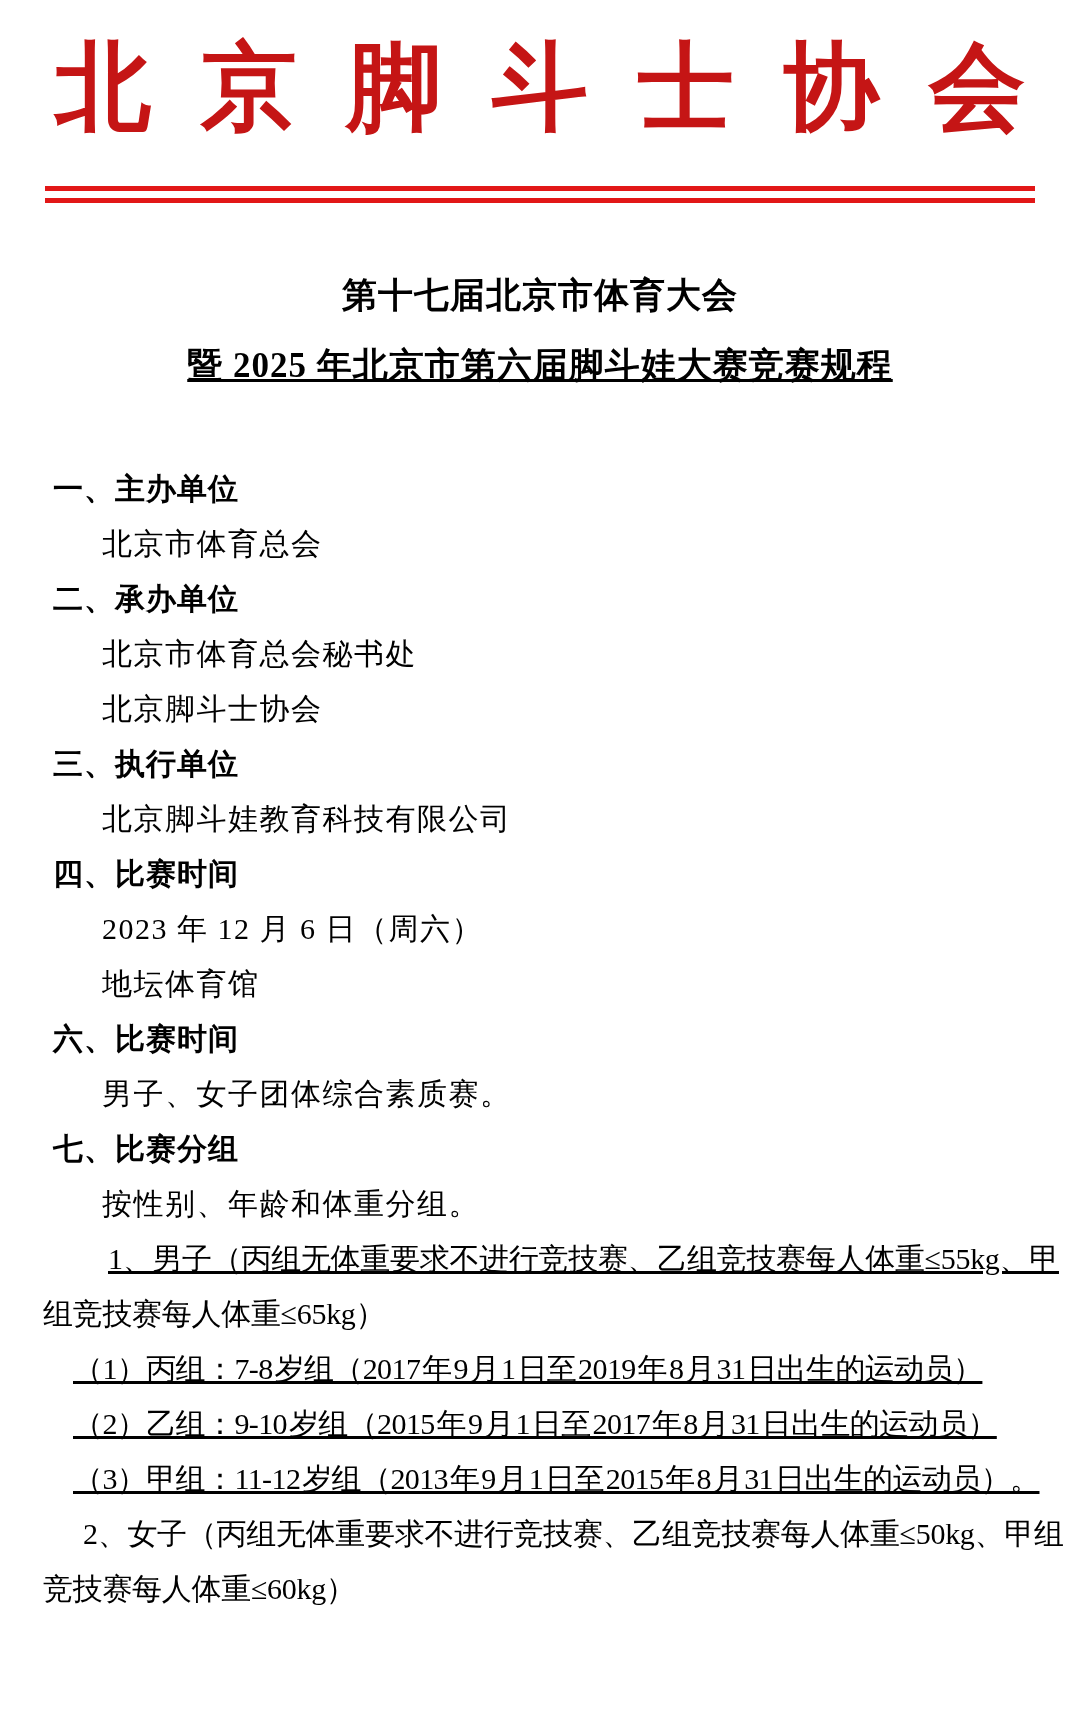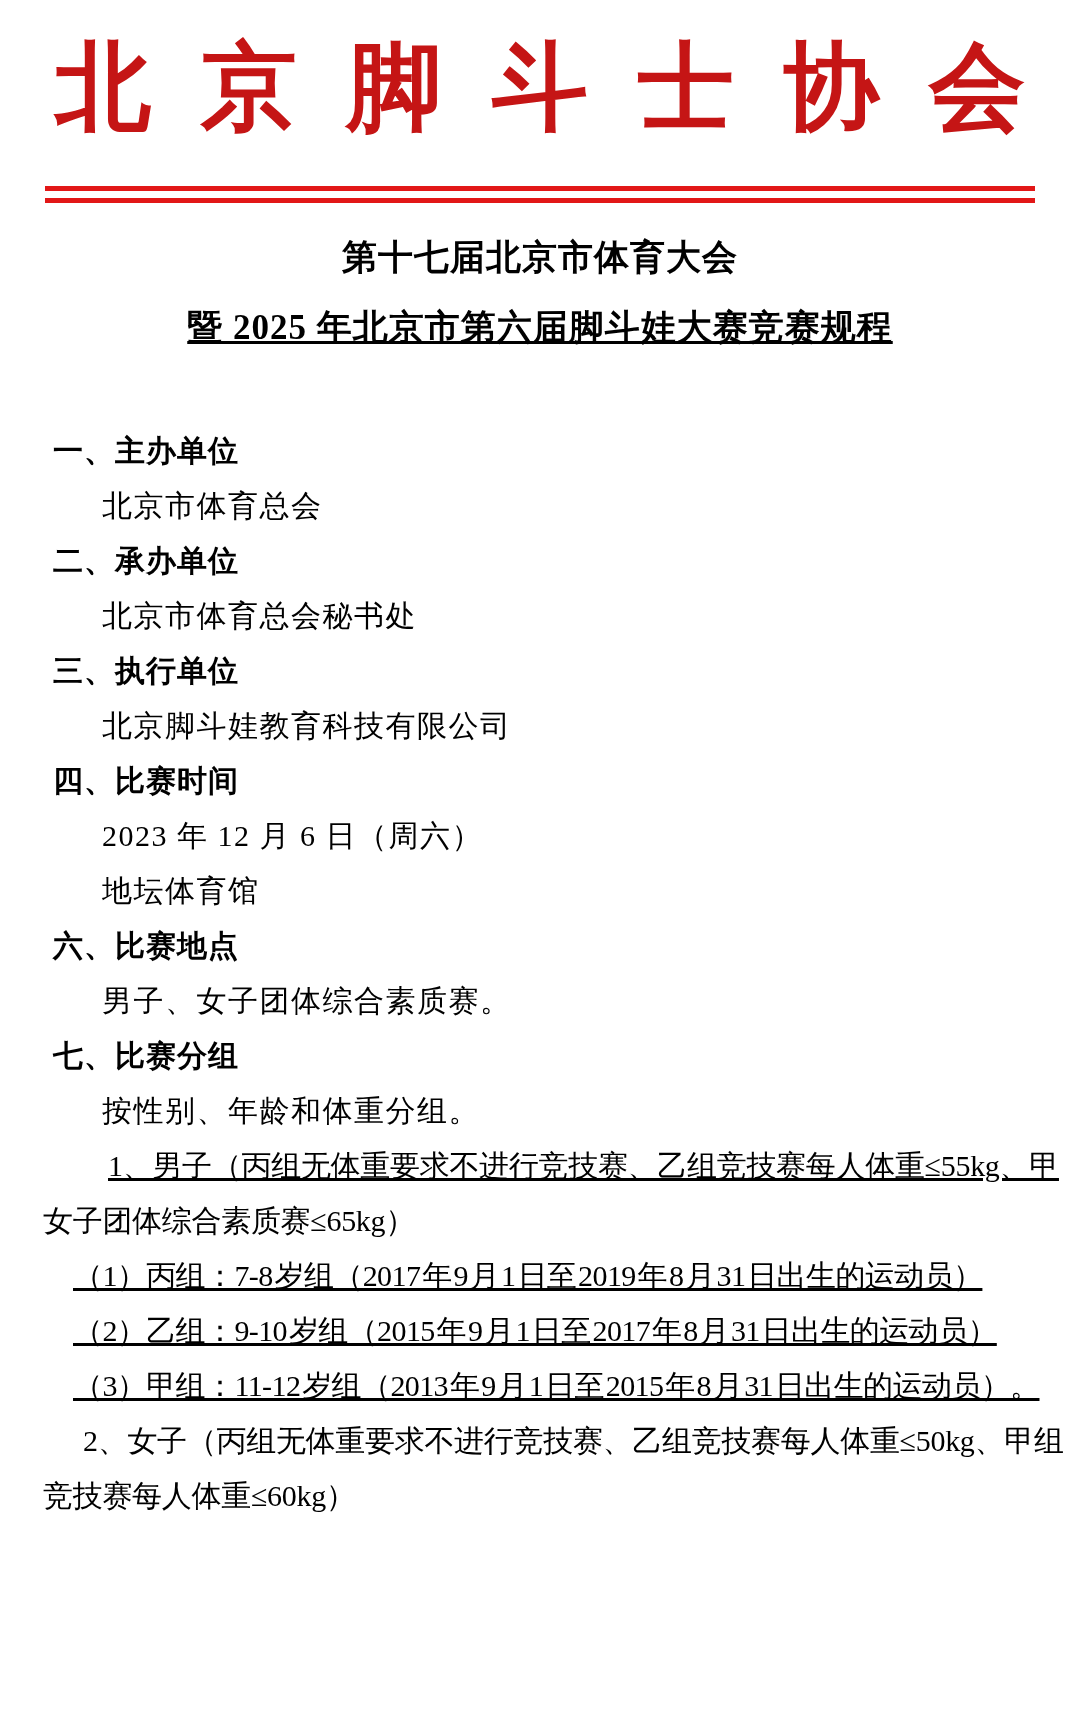--- a/index.html
+++ b/index.html
@@ -35,21 +35,21 @@
   }
   .rule-line {
     height: 5px;
     background: #e21717;
   }
   .rule-line + .rule-line {
     margin-top: 7px;
   }
   
   .title-block {
-    margin-top: 32px;
+    margin-top: 70px;
     text-align: center;
   }
   .doc-title {
     margin: 0;
     font-size: 35px;
     line-height: 45px;
     font-weight: bold;
     letter-spacing: 1px;
   }
   .doc-title + .doc-title {
@@ -112,37 +112,38 @@
     <h1 class="doc-title">暨 2025 年北京市第六届脚斗娃大赛竞赛规程</h1>
   </div>
 
   <main class="doc-body">
 
     <p class="line heading">一、主办单位</p>
     <p class="line content">北京市体育总会</p>
 
     <p class="line heading">二、承办单位</p>
     <p class="line content">北京市体育总会秘书处</p>
+    <p class="line content">北京脚斗士协会</p>
 
     <p class="line heading">三、执行单位</p>
     <p class="line content">北京脚斗娃教育科技有限公司</p>
 
     <p class="line heading">四、比赛时间</p>
     <p class="line content">2023 年 12 月 6 日（周六）</p>
 
     <p class="line content">地坛体育馆</p>
 
-    <p class="line heading">六、比赛地点</p>
+    <p class="line heading">六、比赛时间</p>
     <p class="line content">男子、女子团体综合素质赛。</p>
 
     <p class="line heading">七、比赛分组</p>
     <p class="line content">按性别、年龄和体重分组。</p>
 
     <p class="line men-first">1、男子（丙组无体重要求不进行竞技赛、乙组竞技赛每人体重≤55kg、甲</p>
-    <p class="line wrap-cont">女子团体综合素质赛≤65kg）</p>
+    <p class="line wrap-cont">组竞技赛每人体重≤65kg）</p>
 
     <p class="line item">（1）丙组：7-8 岁组（2017 年 9 月 1 日至 2019 年 8 月 31 日出生的运动员）</p>
     <p class="line item">（2）乙组：9-10 岁组（2015 年 9 月 1 日至 2017 年 8 月 31 日出生的运动员）</p>
     <p class="line item">（3）甲组：11-12 岁组（2013 年 9 月 1 日至 2015 年 8 月 31 日出生的运动员）。</p>
 
     <p class="line women-first">2、女子（丙组无体重要求不进行竞技赛、乙组竞技赛每人体重≤50kg、甲组</p>
     <p class="line wrap-cont">竞技赛每人体重≤60kg）</p>
 
   </main>
 

